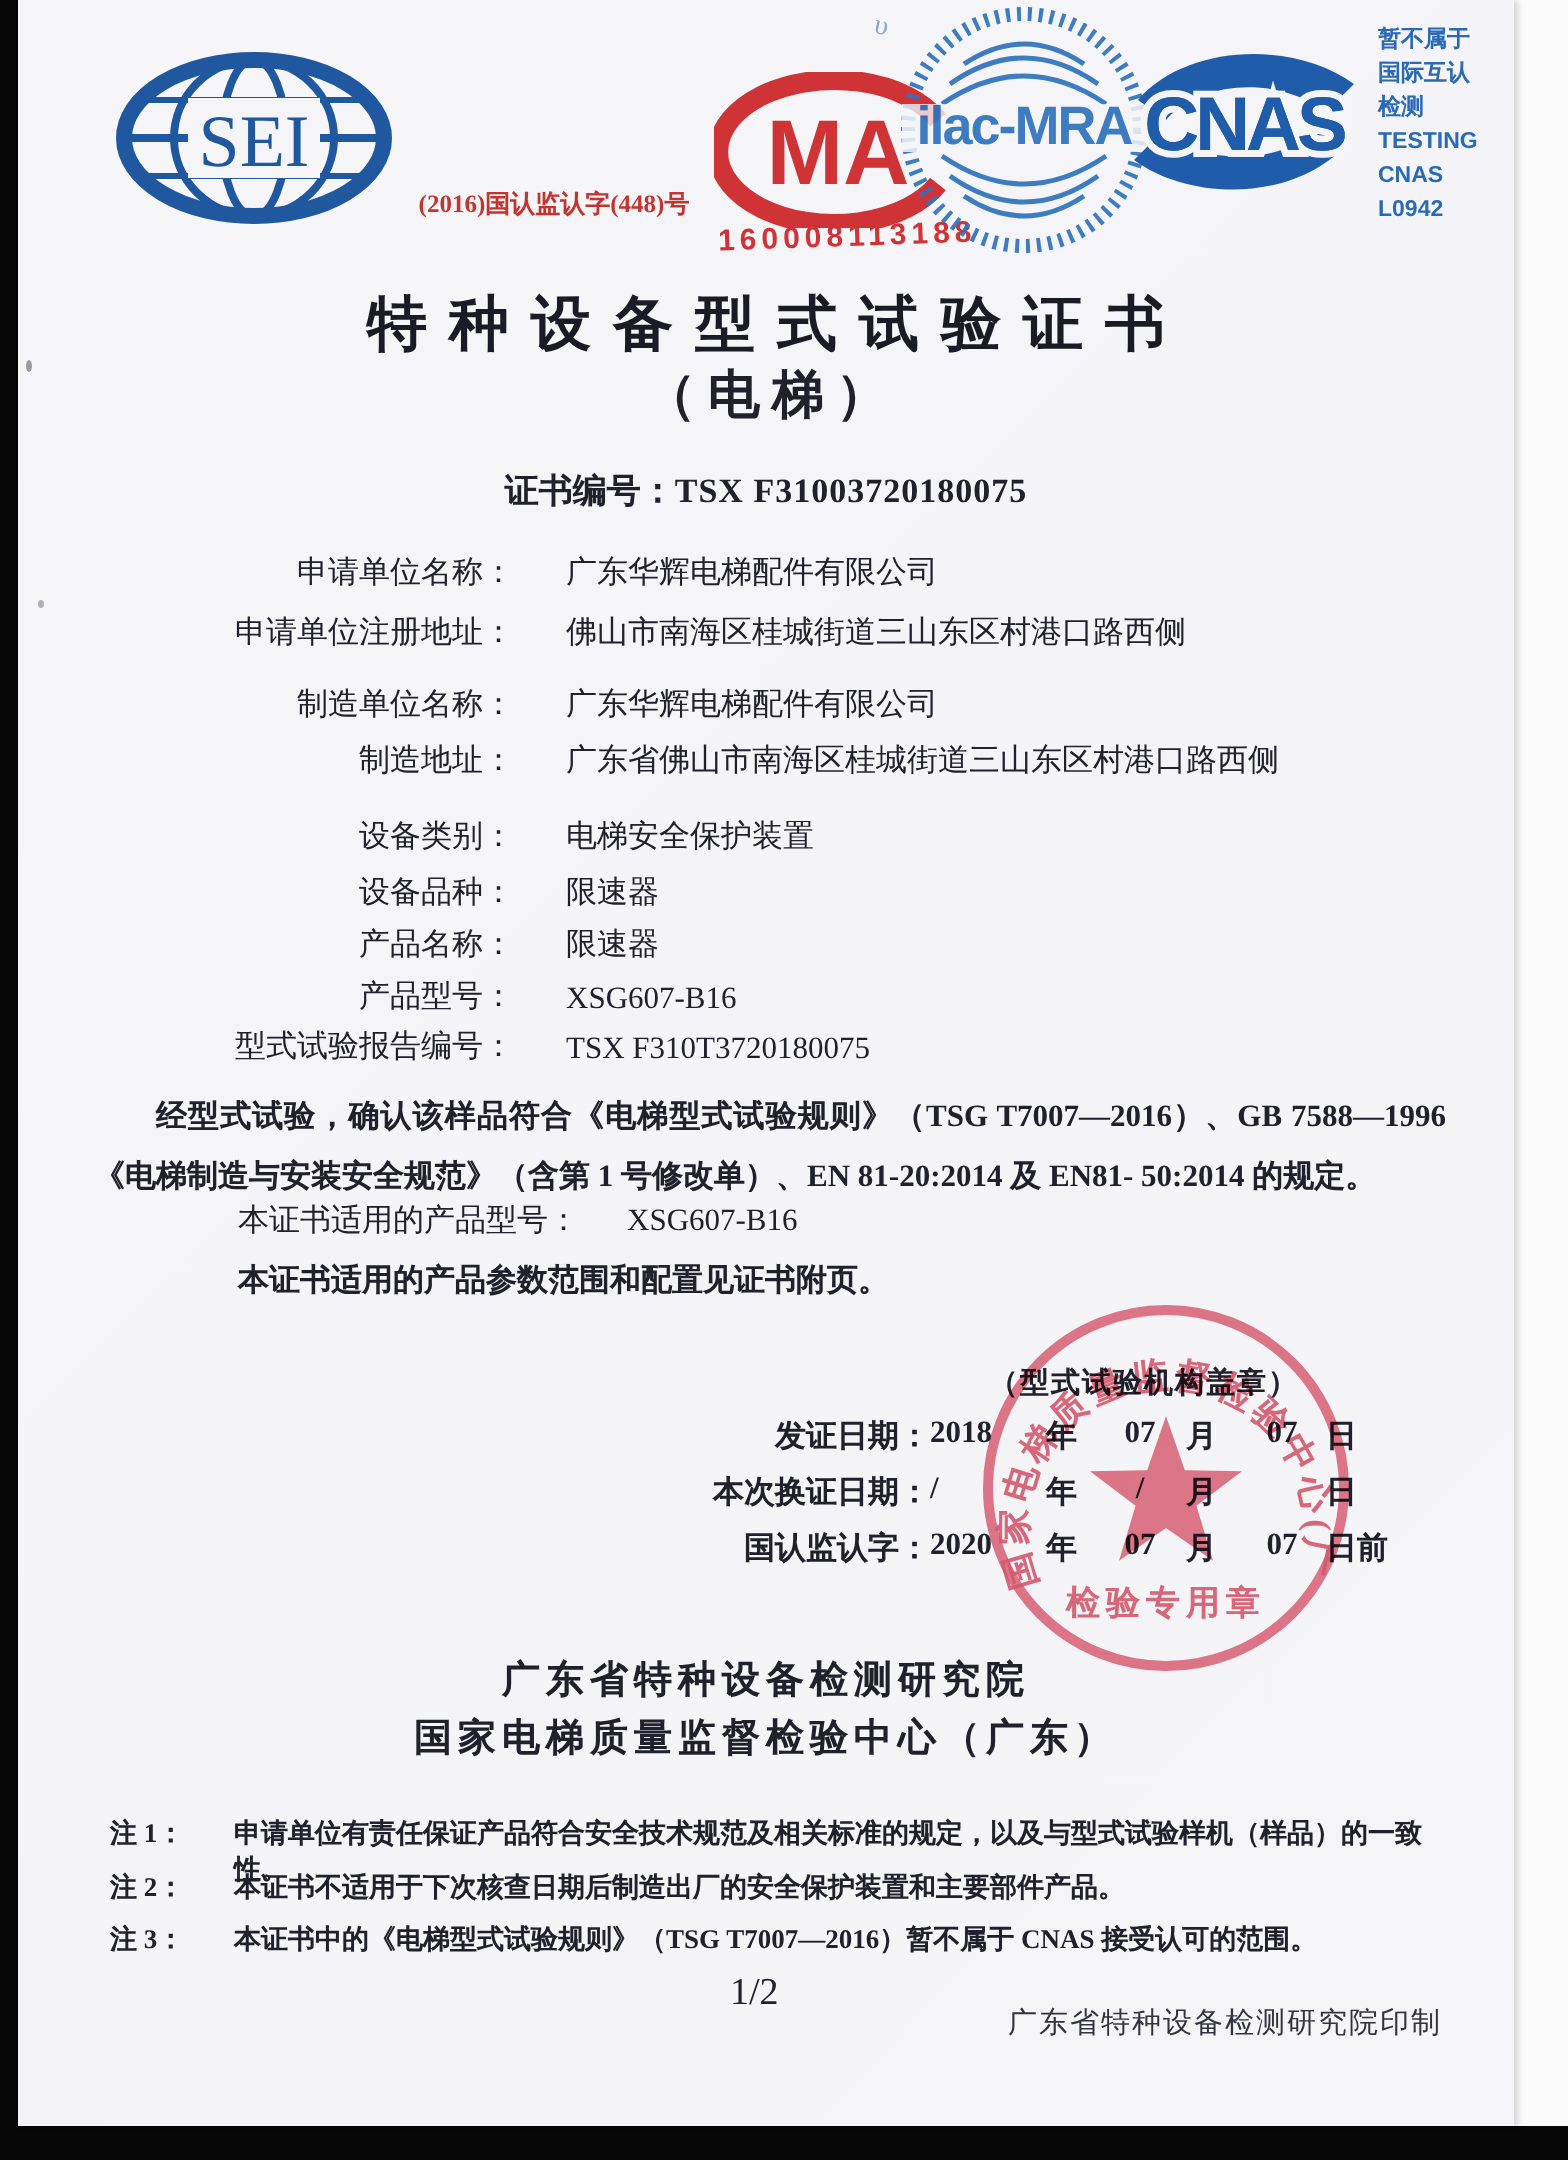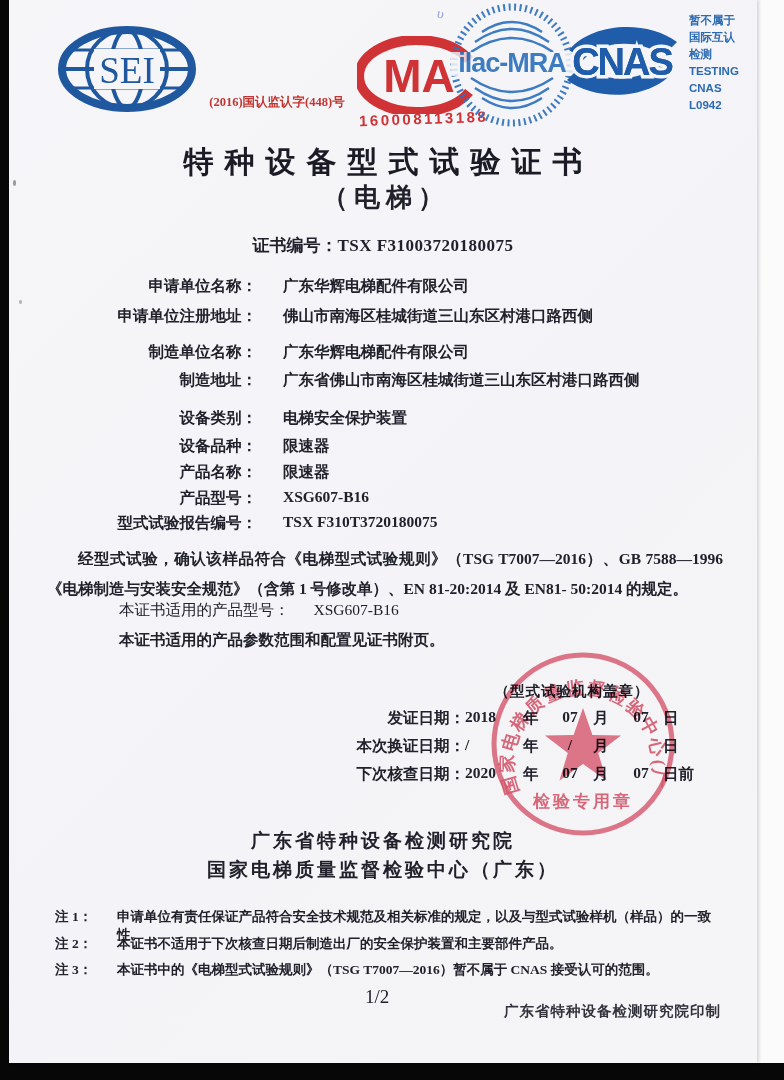--- a/index.html
+++ b/index.html
@@ -36,21 +36,21 @@
     transform:rotate(12deg); opacity:.8; }
   
   .title { position:absolute; top:142px; left:0; width:100%; text-align:center;
     font-size:30px; font-weight:bold; letter-spacing:11px; text-indent:11px; color:#1b1b25; }
   .subtitle { position:absolute; top:180px; left:0; width:100%; text-align:center;
     font-size:26px; font-weight:bold; letter-spacing:6px; text-indent:6px; }
   .cert-line { position:absolute; top:234px; left:0; width:100%; text-align:center;
     font-size:17px; font-weight:bold; }
   .cert-line .num { letter-spacing:.5px; }
   
-  .frow { position:absolute; left:0; width:730px; display:flex; font-size:15.5px; font-weight:bold; }
+  .frow { position:absolute; left:0; width:730px; display:flex; font-size:15.5px; font-weight:normal;align-items:flex-end; }
   .frow .lbl { width:248px; text-align:right; flex:none; }
   .frow .val { margin-left:26px; }
   
   .statement { position:absolute; top:544px; left:38px; width:676px; font-size:15.5px;
     font-weight:bold; line-height:30px; text-indent:2em; text-align:justify; }
   .applicable { position:absolute; top:600px; left:110px; font-size:15.5px; font-weight:normal; }
   .applicable .val { margin-left:24px; }
   .applicable-note { position:absolute; top:630px; left:110px; font-size:15.5px; font-weight:bold; }
   
   .stamp-caption { position:absolute; top:682px; left:468px; width:190px; text-align:center;
@@ -67,21 +67,21 @@
   .stamp { position:absolute; left:474px; top:644px; width:200px; height:200px;
     mix-blend-mode:multiply; opacity:.9; }
   
   .org { position:absolute; top:826px; left:0; width:100%; text-align:center;
     font-size:19px; font-weight:bold; letter-spacing:3px; line-height:29px; }
   .note { position:absolute; left:46px; width:680px; display:flex; font-size:13.5px; font-weight:bold;margin-top:10px; }
   .note .nl { width:44px; flex:none; }
   .note .nt { margin-left:18px; }
   .page-no { position:absolute; top:986px; left:356px; font-size:19px; }
   .printer { position:absolute; top:1002px; left:0; width:712px; text-align:right;
-    font-size:14.5px; font-weight:bold; letter-spacing:1px; color:#33333d; }
+    font-size:14.5px; font-weight:normal; letter-spacing:1px; color:#33333d; }
   .speck { position:absolute; border-radius:50%; }
 </style>
 </head>
 <body>
 
 <div class="edge-left"></div>
 <div class="edge-bottom"></div>
 
 <div class="paper">
 
@@ -201,21 +201,21 @@
   <div class="drow" style="top:736px">
     <span class="dl">本次换证日期：</span>
     <span class="dy">/</span>
     <span class="du1">年</span>
     <span class="dm">/</span>
     <span class="du2">月</span>
     <span class="dd"></span>
     <span class="du3">日</span>
   </div>
   <div class="drow" style="top:764px">
-    <span class="dl">下次核查日期：</span>
+    <span class="dl">国认监认字：</span>
     <span class="dy">2020</span>
     <span class="du1">年</span>
     <span class="dm">07</span>
     <span class="du2">月</span>
     <span class="dd">07</span>
     <span class="du3">日前</span>
   </div>
 
   <div class="stamp">
     <svg width="200" height="200" viewBox="0 0 200 200">

